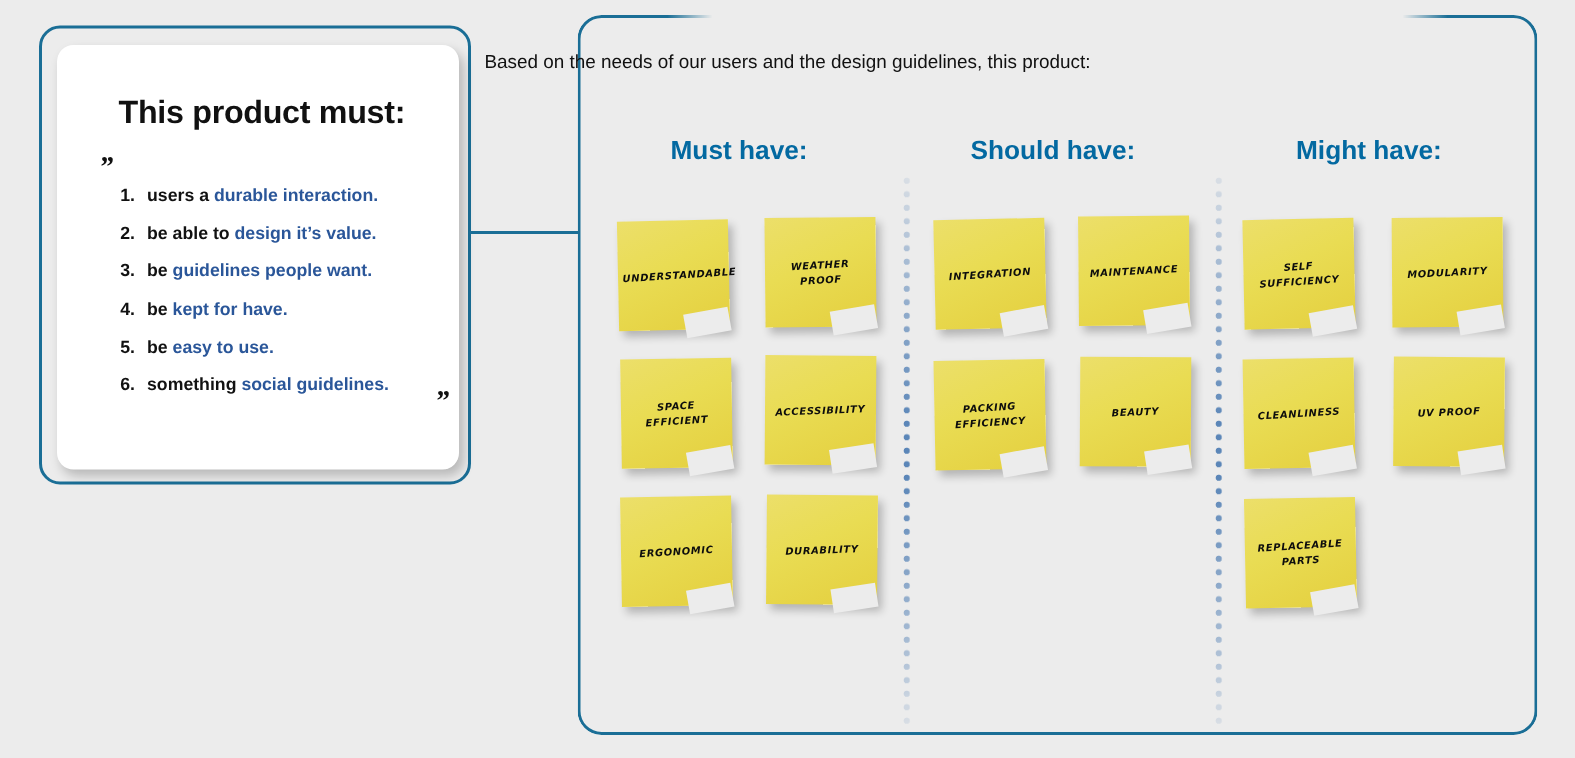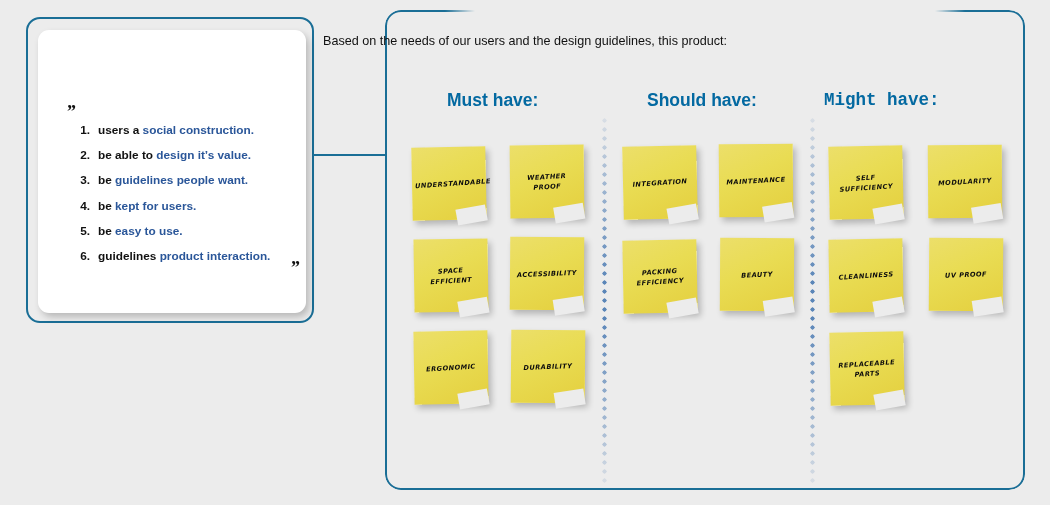--- a/index.html
+++ b/index.html
@@ -144,21 +144,21 @@
   .col-heading {
     position: absolute;
     top: 90px;
     font-size: 17.5px;
     font-weight: 600;
     color: #0369a1;
     white-space: nowrap;
   }
   #col-heading-0 { left: 447px; }
   #col-heading-1 { left: 647px; }
-  #col-heading-2 { left: 824px; font-family: Liberation Mono, monospace; }
+  #col-heading-2 { left: 864px; }
 
   
   .separator {
     position: absolute;
     top: 118px;
     width: 5px;
     height: 366px;
     background-image: radial-gradient(circle at 2.5px 2.5px, #5b86b8 1.9px, rgba(91,134,184,0) 2.3px);
     background-size: 5px 9px;
     background-repeat: repeat-y;
@@ -212,30 +212,31 @@
     color: #0d0d0d;
     white-space: pre-line;
   }
 </style>
 </head>
 <body>
 
 <div id="left-panel">
   <div id="quote-card">
 
+    <div id="quote-title">This product must:</div>
 
     <span class="quote-mark" id="quote-open">”</span>
 
     <ol id="must-list">
-        <li><span class="num">1.</span><span class="lead">users a </span><span class="hl">social construction.</span></li>
+        <li><span class="num">1.</span><span class="lead">users a </span><span class="hl">durable interaction.</span></li>
         <li><span class="num">2.</span><span class="lead">be able to </span><span class="hl">design it’s value.</span></li>
         <li><span class="num">3.</span><span class="lead">be </span><span class="hl">guidelines people want.</span></li>
-        <li><span class="num">4.</span><span class="lead">be </span><span class="hl">kept for users.</span></li>
+        <li><span class="num">4.</span><span class="lead">be </span><span class="hl">kept for have.</span></li>
         <li><span class="num">5.</span><span class="lead">be </span><span class="hl">easy to use.</span></li>
-        <li><span class="num">6.</span><span class="lead">guidelines </span><span class="hl">product interaction.</span></li>
+        <li><span class="num">6.</span><span class="lead">something </span><span class="hl">social guidelines.</span></li>
       </ol>
 
     <span class="quote-mark" id="quote-close">”</span>
 
   </div>
 </div>
 
 <div id="connector"></div>
 
 <div id="right-panel"></div>

